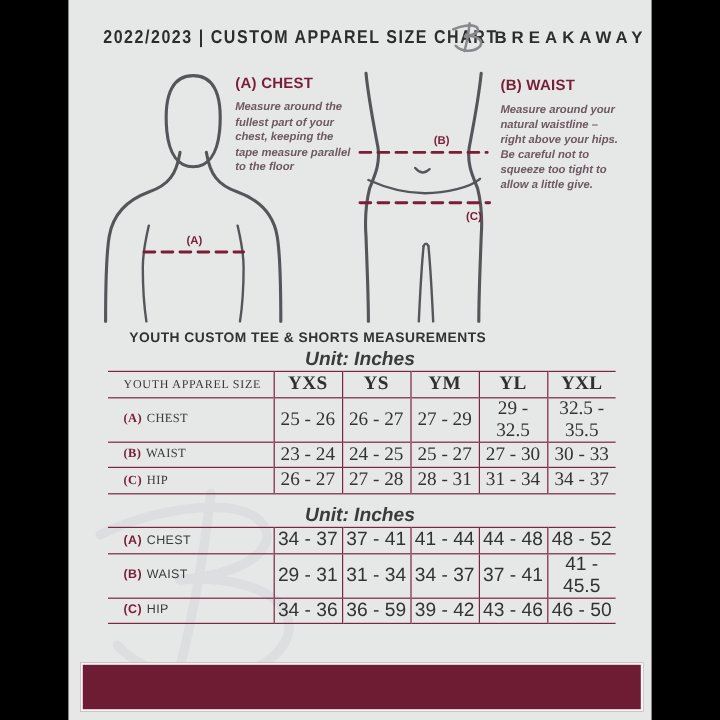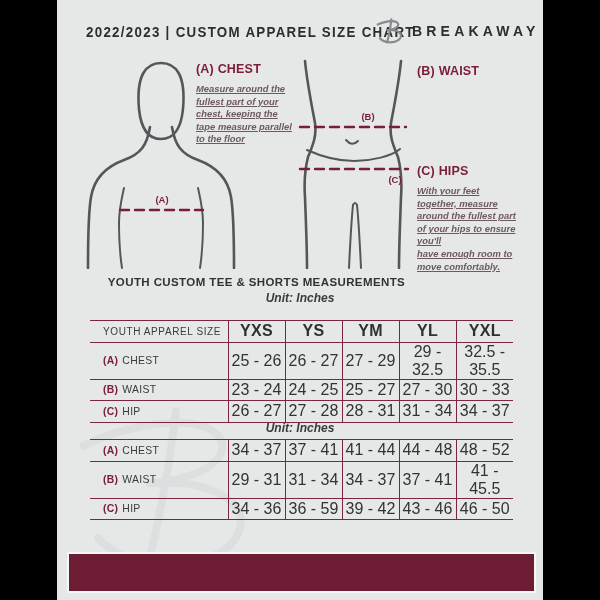--- a/index.html
+++ b/index.html
@@ -16,36 +16,36 @@
   .brand-text{font-size:14px;font-weight:bold;letter-spacing:4.2px;color:#2d2d2d;margin-left:7px;white-space:nowrap;}
 
   
   .fig{position:absolute;z-index:2;}
   .fig.torso{left:78px;top:57px;}
   .fig.lower{left:292px;top:57px;}
 
   
   .instr{position:absolute;z-index:3;}
   .instr-h{font-size:12.5px;font-weight:bold;color:#7a1d37;margin:0 0 7px 0;letter-spacing:0.2px;}
-  .instr-p{font-size:9.4px;font-style:italic;color:#6d5962;line-height:1.34;margin:0;white-space:pre-line;font-weight:600;text-decoration:underline;}
+  .instr-p{font-size:9.4px;font-style:italic;color:#6d5962;line-height:1.34;margin:0;white-space:pre-line;font-weight:600;}
   .instr.chest{left:196px;top:62px;width:112px;}
   .instr.waist{left:417px;top:64px;width:118px;}
   .instr.hips{left:417px;top:164px;width:120px;}
 
   
   .sec-title{position:absolute;left:57px;width:399px;text-align:center;font-size:11.5px;font-weight:bold;
     color:#323233;letter-spacing:0.4px;z-index:4;}
-  .sec-unit{position:absolute;left:57px;width:486px;text-align:center;font-size:12px;font-weight:600;
+  .sec-unit{position:absolute;left:57px;width:486px;text-align:center;font-size:16px;font-weight:600;
     font-style:italic;color:#3b3b3b;z-index:4;}
   .youth-title{top:276px;} .youth-unit{top:291px;}
   .adult-title{top:406px;} .adult-unit{top:421px;}
 
   
   .size-table{position:absolute;left:90px;width:423px;border-collapse:collapse;table-layout:fixed;z-index:4;}
-  .youth-table{top:320px;} .adult-table{top:439px;}
+  .youth-table{top:309px;font-family:Liberation Serif, serif;} .adult-table{top:439px;}
   .size-table td,.size-table th{border-top:1.5px solid #7b2540;height:20.5px;font-size:16px;color:#333;
     text-align:center;vertical-align:middle;padding:0;background:transparent;}
   .size-table tr:last-child td{border-bottom:1.5px solid #7b2540;}
   .size-table td:not(:first-child),.size-table th:not(:first-child){border-left:1px solid #7b2540;}
   .size-table th{font-weight:bold;color:#2f3031;letter-spacing:0.3px;}
   .size-table th.lblcol{font-weight:normal;text-align:left;padding-left:13px;font-size:10px;letter-spacing:0.6px;color:#3a3a3b;}
   .size-table td.lblcol{text-align:left;padding-left:13px;font-size:10.4px;color:#3a3a3b;letter-spacing:0.3px;}
   .pref{color:#7a1d37;font-weight:bold;margin-right:4px;}
 
   
@@ -103,30 +103,26 @@
   <div class="instr chest">
     <p class="instr-h">(A) CHEST</p>
     <p class="instr-p">Measure around the
 fullest part of your
 chest, keeping the
 tape measure parallel
 to the floor</p>
   </div>
   <div class="instr waist">
     <p class="instr-h">(B) WAIST</p>
-  </div>
-  <div class="instr hips">
-    <p class="instr-h">(C) HIPS</p>
-    <p class="instr-p">With your feet
-together, measure
-around the fullest part
-of your hips to ensure
-you'll
-have enough room to
-move comfortably.</p>
+    <p class="instr-p">Measure around your
+natural waistline –
+right above your hips.
+Be careful not to
+squeeze too tight to
+allow a little give.</p>
   </div>
 
   <div class="sec-title youth-title">YOUTH CUSTOM TEE &amp; SHORTS MEASUREMENTS</div>
   <div class="sec-unit youth-unit">Unit: Inches</div>
   <table class="size-table youth-table">
     <colgroup>
         <col style="width:138px">
         <col style="width:57px">
         <col style="width:57px">
         <col style="width:57px">

